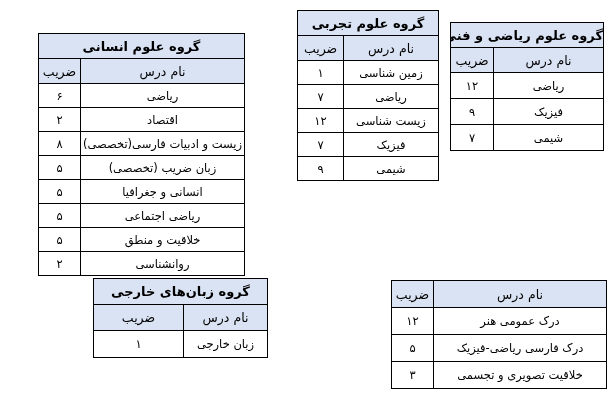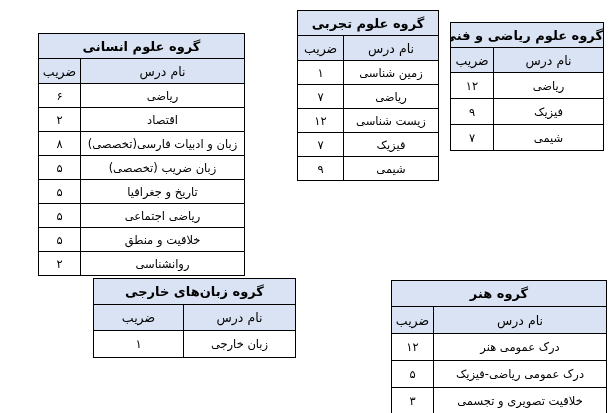--- a/index.html
+++ b/index.html
@@ -49,21 +49,21 @@
   .tbl-humanities { right:auto; left:38px; top:26px; width:207px;margin-top:7px; }
   .tbl-humanities .c-coef { width:42px; }
   
   .tbl-experimental { left:297px; top:10px; width:142px; }
   .tbl-experimental .c-coef { width:46px; }
   
   .tbl-math { left:450px; top:22px; width:154px; }
   .tbl-math .c-coef { width:43px; }
   .tbl-math td { height:26px; }
   
-  .tbl-lang { left:93px; top:278px; width:203px; }
+  .tbl-lang { left:93px; top:278px; width:175px; }
   .tbl-lang .c-coef { width:90px; }
   .tbl-lang .title, .tbl-lang .hdr { height:26px; }
   .tbl-lang td { height:27px; }
   
   .tbl-art { left:391px; top:280px; width:216px; }
   .tbl-art .c-coef { width:42px; }
   .tbl-art .title { height:26px; }
   .tbl-art .hdr { height:27px; }
   .tbl-art td { height:27px; }
 </style>
@@ -89,29 +89,29 @@
     <tbody>
         <tr>
           <td>ریاضی</td>
           <td>۶</td>
         </tr>
         <tr>
           <td>اقتصاد</td>
           <td>۲</td>
         </tr>
         <tr>
-          <td>زبان و ادبیات فارسی(تخصصی)</td>
+          <td>زیست و ادبیات فارسی(تخصصی)</td>
           <td>۸</td>
         </tr>
         <tr>
           <td>زبان ضریب (تخصصی)</td>
           <td>۵</td>
         </tr>
         <tr>
-          <td>تاریخ و جغرافیا</td>
+          <td>انسانی و جغرافیا</td>
           <td>۵</td>
         </tr>
         <tr>
           <td>ریاضی اجتماعی</td>
           <td>۵</td>
         </tr>
         <tr>
           <td>خلاقیت و منطق</td>
           <td>۵</td>
         </tr>
@@ -212,34 +212,31 @@
       </tbody>
   </table>
 
   <table class="grp tbl-art">
     <colgroup>
         <col class="c-name">
         <col class="c-coef">
       </colgroup>
     <thead>
       <tr>
-        <th colspan="2" class="title">گروه هنر</th>
-      </tr>
-      <tr>
         <th class="hdr">نام درس</th>
         <th class="hdr">ضریب</th>
       </tr>
     </thead>
     <tbody>
         <tr>
           <td>درک عمومی هنر</td>
           <td>۱۲</td>
         </tr>
         <tr>
-          <td>درک عمومی ریاضی-فیزیک</td>
+          <td>درک فارسی ریاضی-فیزیک</td>
           <td>۵</td>
         </tr>
         <tr>
           <td>خلاقیت تصویری و تجسمی</td>
           <td>۳</td>
         </tr>
       </tbody>
   </table>
 
 </div>

